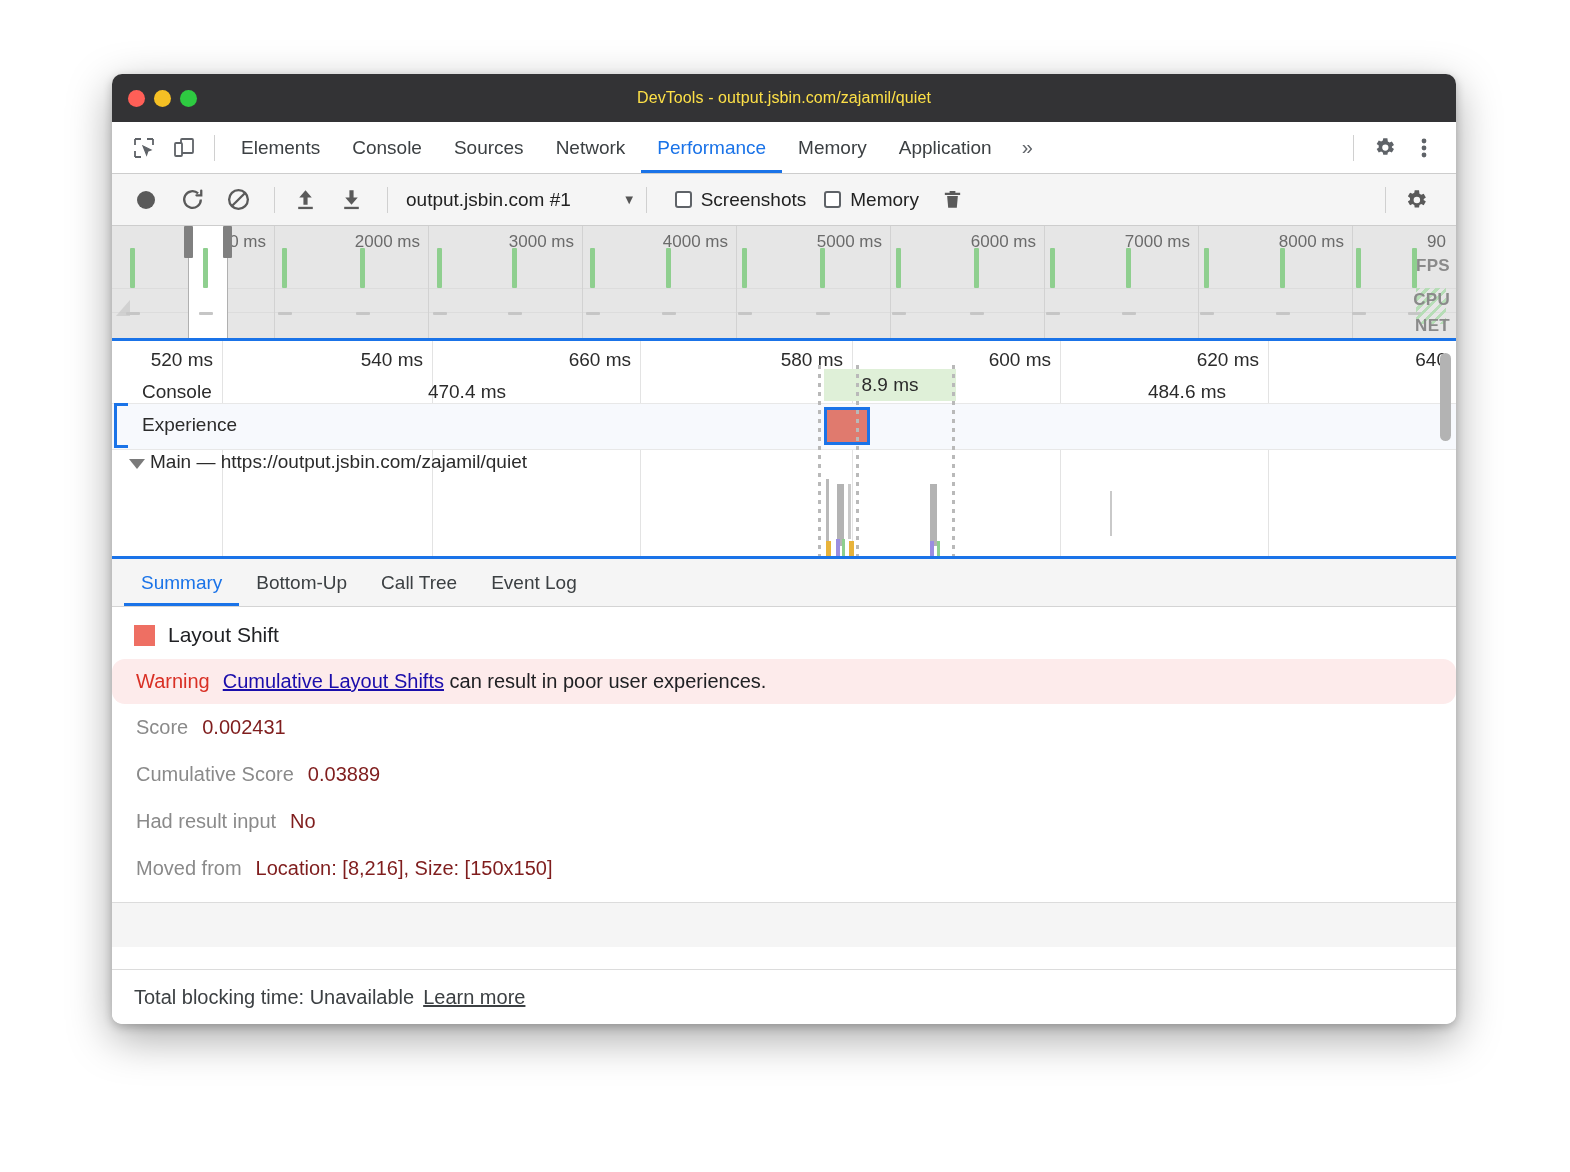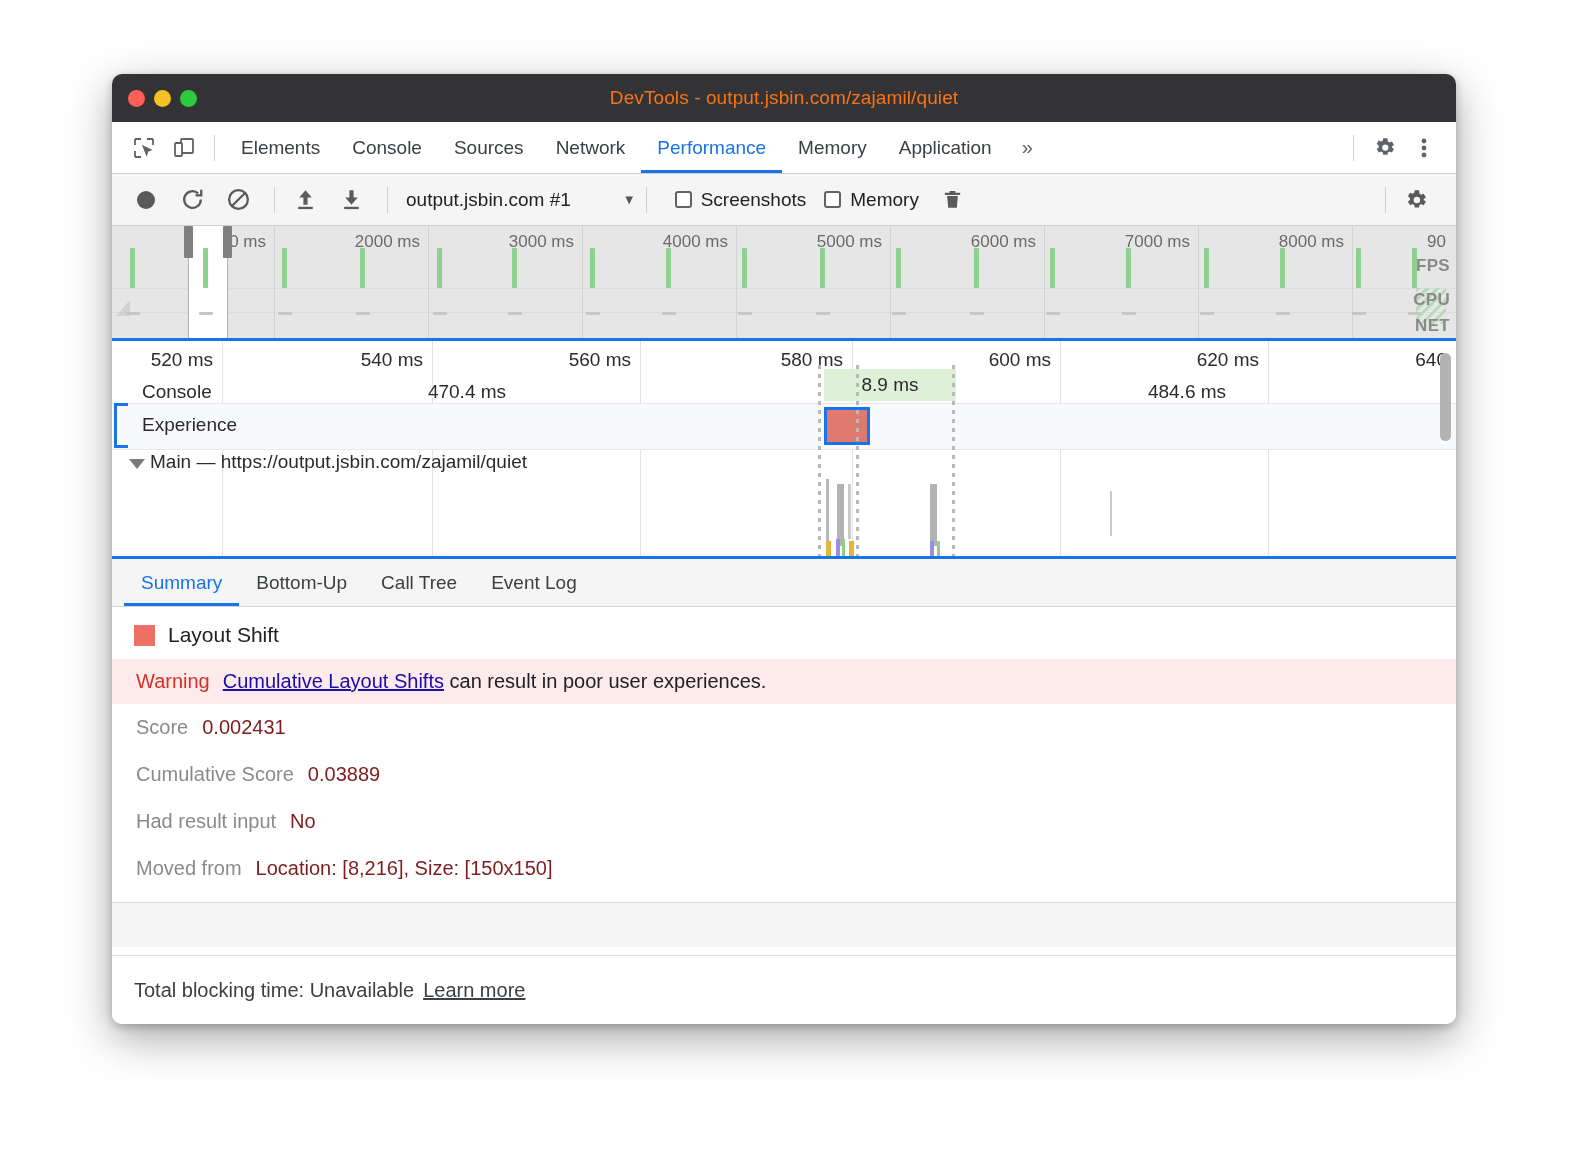--- a/index.html
+++ b/index.html
@@ -47,22 +47,22 @@
     height: 48px;
     display: flex;
     align-items: center;
     gap: 9px;
   }
   .light { width: 17px; height: 17px; border-radius: 50%; }
   .light.red { background: #ff5f57; }
   .light.yellow { background: #f5c024; }
   .light.green { background: #2ecb41; }
   .window-title {
-    color: #f97316;
-    font-size: 19px;
+    color: #fde047;
+    font-size: 16px;
     letter-spacing: 0.1px;
   }
 
   
   .dt-tabs {
     height: 52px;
     background: #ffffff;
     border-bottom: 1px solid #cdcdcd;
     display: flex;
     align-items: center;
@@ -348,20 +348,21 @@
     width: 21px; height: 21px;
     background: #ee6f63;
     margin-right: 13px;
     flex: none;
   }
   .warn-bar {
     background: #fdebeb;
     padding: 11px 4px 11px 24px;
     font-size: 20px;
     color: #202124;
+    border-radius: 13px;
   }
   .warn-label { color: #d93025; margin-right: 13px; }
   .warn-link {
     color: #1a0dab;
     text-decoration: underline;
   }
   .sum-row {
     display: flex;
     align-items: flex-start;
     padding: 12px 0 12px 24px;
@@ -375,21 +376,21 @@
     left: 0; right: 0; bottom: 0;
     height: 44px;
     background: #f5f5f5;
     border-top: 1px solid #dcdcdc;
   }
 
   
   .statusbar {
     position: absolute;
     left: 0; right: 0; bottom: 0;
-    height: 69px;
+    height: 55px;
     background: #ffffff;
     border-top: 1px solid #dcdcdc;
     display: flex;
     align-items: center;
     padding-left: 22px;
     box-sizing: border-box;
     font-size: 20px;
     color: #3c4043;
   }
   .status-link {
@@ -598,21 +599,21 @@
     <div class="flame">
       <div class="fl-gridline" style="left:110px"></div>
       <div class="fl-gridline" style="left:320px"></div>
       <div class="fl-gridline" style="left:528px"></div>
       <div class="fl-gridline" style="left:740px"></div>
       <div class="fl-gridline" style="left:948px"></div>
       <div class="fl-gridline" style="left:1156px"></div>
 
       <div class="fl-tick" style="left:110px">520 ms</div>
       <div class="fl-tick" style="left:320px">540 ms</div>
-      <div class="fl-tick" style="left:528px">560 ms</div>
+      <div class="fl-tick" style="left:528px">660 ms</div>
       <div class="fl-tick" style="left:740px">580 ms</div>
       <div class="fl-tick" style="left:948px">600 ms</div>
       <div class="fl-tick" style="left:1156px">620 ms</div>
       <div class="fl-tick" style="left:1344px">640</div>
 
       <div class="fl-rowlabel" style="left:30px;top:40px">Console</div>
       <div class="fl-frametext" style="left:355px;top:40px">470.4 ms</div>
       <div class="fl-framebox" style="left:712px;top:28px;width:132px;height:32px">
         <span>8.9 ms</span>
       </div>

